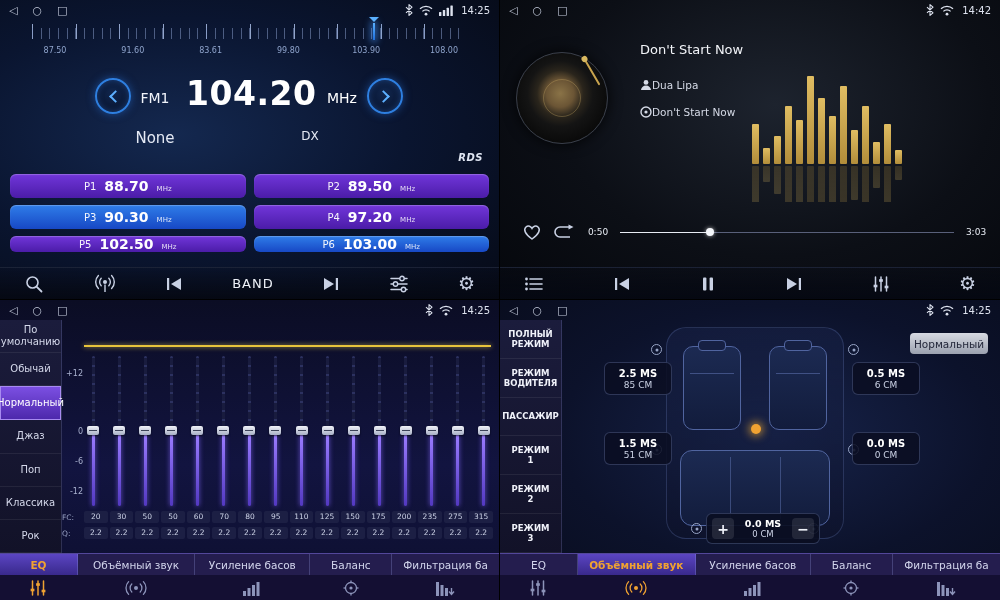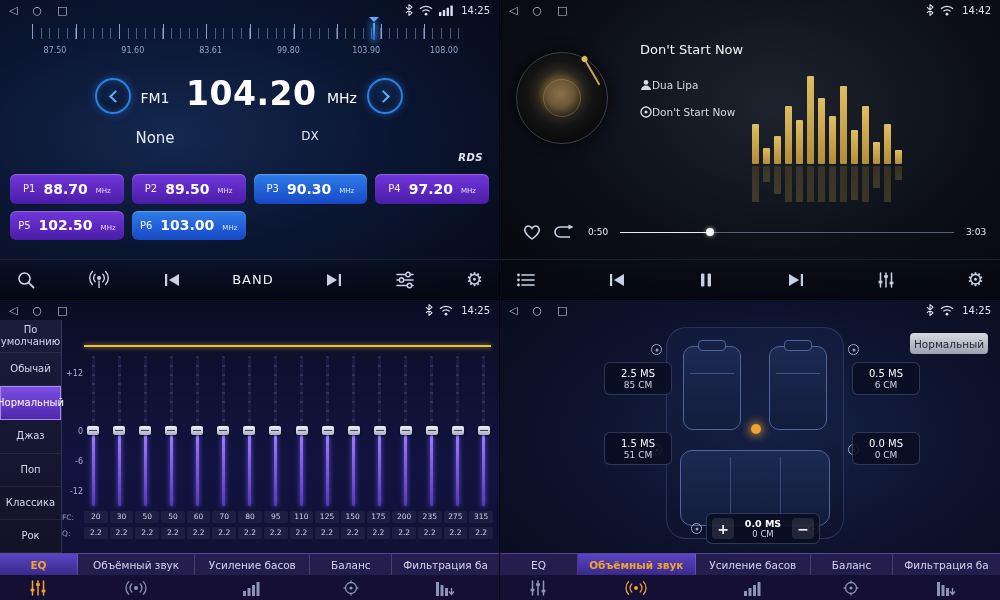--- a/index.html
+++ b/index.html
@@ -27,28 +27,28 @@
 .chev.left{transform:rotate(45deg);margin-left:4px}
 .chev.right{transform:rotate(-135deg);margin-right:4px}
 .btn-prev-freq{left:95px;top:78px}
 .btn-next-freq{left:367px;top:78px}
 .band-cur{position:absolute;left:132px;top:90px;width:46px;text-align:center;font-size:14px;color:#f0f3fa}
 .freq-big{position:absolute;left:186px;top:74px;width:128px;text-align:center;font-size:33px;font-weight:bold;letter-spacing:.5px}
 .unit-cur{position:absolute;left:322px;top:90px;width:40px;text-align:center;font-size:14px}
 .none-lab{position:absolute;left:125px;top:129px;width:60px;text-align:center;font-size:15px;color:#e4e9f4}
 .dx-lab{position:absolute;left:288px;top:129px;width:44px;text-align:center;font-size:12px;color:#e4e9f4}
 .rds{position:absolute;right:16px;top:152px;font-size:10px;font-weight:bold;font-style:italic;color:#dfe5f2;letter-spacing:.5px}
-.presets{position:absolute;left:10px;right:10px;top:174px;height:66px;display:grid;grid-template-columns:1fr 1fr 1fr 1fr;grid-template-rows:1fr 1fr;gap:7px 8px}
+.presets{position:absolute;left:10px;right:10px;top:174px;height:78px;display:grid;grid-template-columns:1fr 1fr;grid-template-rows:1fr 1fr;gap:7px 8px}
 .preset{border-radius:6px;display:flex;align-items:center;justify-content:center;gap:8px;padding:0 6px}
 .preset .pl{font-size:10px;opacity:.95}
 .preset .pf{font-size:14px;font-weight:bold}
 .preset .pu{font-size:7px;opacity:.85;margin-top:5px}
 .preset.purple{background:linear-gradient(180deg,var(--preset-purple,#7136da),#4b1ca8);box-shadow:inset 0 1px 1px rgba(255,255,255,.25)}
 .preset.blue{background:linear-gradient(180deg,var(--preset-blue,#2f7de9),#1748c5);box-shadow:inset 0 1px 1px rgba(255,255,255,.25)}
-.toolbar{position:absolute;left:0;right:0;bottom:0;height:40px;background:linear-gradient(180deg,rgba(10,15,32,.2),rgba(5,8,18,.92));border-top:1px solid rgba(130,150,210,.18);display:flex;align-items:center;justify-content:space-between;padding:0 16px;z-index:8}
+.toolbar{position:absolute;left:0;right:0;bottom:0;height:32px;background:linear-gradient(180deg,rgba(10,15,32,.2),rgba(5,8,18,.92));border-top:1px solid rgba(130,150,210,.18);display:flex;align-items:center;justify-content:space-between;padding:0 24px;z-index:8}
 .ti{display:flex;align-items:center;justify-content:center;color:#c9d1e4}
 .band-btn{font-size:13px;letter-spacing:1px;color:#eef1f8}
 .gear{font-size:19px;line-height:1}
 
 .album{position:absolute;left:16px;top:52px;width:92px;height:92px;border-radius:50%;background:radial-gradient(circle at 48% 45%,#8a7347 0%,#6b5535 20%,#2a251c 34%,#141414 48%,#0a0a0a 72%,#1c1c1c 100%);border:1px solid #3a3f4a;box-shadow:0 0 14px rgba(0,0,0,.8)}
 .album::after{content:"";position:absolute;inset:26px;border-radius:50%;border:1px solid rgba(200,170,100,.35)}
 .tonearm{position:absolute;right:14px;top:4px;width:2px;height:30px;background:#c9a44e;transform:rotate(-30deg);border-radius:1px}
 .tonearm::before{content:"";position:absolute;top:-3px;left:-2px;width:6px;height:6px;border-radius:50%;background:#d8b860}
 .trk-title{position:absolute;left:140px;top:42px;font-size:13px;color:#f2f4f8}
 .trk-row{position:absolute;left:140px;display:flex;align-items:center;gap:0;color:#d5dae6;font-size:10.5px}
@@ -91,21 +91,21 @@
 .tcell{display:flex;align-items:center;justify-content:center;color:#8d94ba;height:100%}
 .tcell.active{color:var(--accent-gold,#f0a232)}
 .tab:nth-child(1),.tcell:nth-child(1){flex:.78}
 .tab:nth-child(2),.tcell:nth-child(2){flex:1.2}
 .tab:nth-child(3),.tcell:nth-child(3){flex:1.18}
 .tab:nth-child(4),.tcell:nth-child(4){flex:.82}
 .tab:nth-child(5),.tcell:nth-child(5){flex:1.1}
 
 .profile-btn{position:absolute;right:12px;top:33px;width:78px;height:21px;border-radius:4px;background:linear-gradient(180deg,#d7dae2,#9ba1af);color:#23273a;font-size:10.5px;display:flex;align-items:center;justify-content:center;z-index:4}
 .delay-card{position:absolute;width:68px;height:33px;background:rgba(10,14,34,.88);border:1px solid rgba(130,150,210,.3);border-radius:6px;display:flex;flex-direction:column;align-items:center;justify-content:center;z-index:4}
-.delay-card .ms{font-size:10px;font-weight:normal}
+.delay-card .ms{font-size:10px;font-weight:bold}
 .delay-card .cm{font-size:9px;color:#ccd3e6;margin-top:1px}
 .dc-fl{left:104px;top:62px}.dc-fr{left:352px;top:62px}.dc-rl{left:104px;top:132px}.dc-rr{left:352px;top:132px}
 .car{position:absolute;left:166px;top:27px;width:178px;height:212px;border:1px solid rgba(100,120,180,.3);border-radius:20px;background:linear-gradient(180deg,rgba(30,42,85,.35),rgba(14,18,42,.5));z-index:2}
 .seat{position:absolute;border:1.5px solid #50649f;border-radius:10px;background:linear-gradient(180deg,#1c2a52,#121c3c)}
 .seat::before{content:"";position:absolute;left:50%;transform:translateX(-50%);top:-7px;width:26px;height:9px;border:1.5px solid #50649f;border-radius:4px;background:#162043}
 .seat::after{content:"";position:absolute;left:6px;right:6px;top:26px;border-top:1.5px solid rgba(90,110,170,.6)}
 .seat-fl{left:16px;top:18px;width:58px;height:84px}
 .seat-fr{left:102px;top:18px;width:58px;height:84px}
 .bench{position:absolute;left:13px;top:122px;width:150px;height:76px;border:1.5px solid #50649f;border-radius:12px;background:linear-gradient(180deg,#1c2a52,#121c3c)}
 .bench::before{content:"";position:absolute;top:6px;bottom:6px;left:49px;border-left:1.5px solid rgba(90,110,170,.55)}
@@ -624,20 +624,28 @@
         <svg width="8" height="12" viewBox="0 0 8 12">
             <path d="M1 3.2 L7 8.8 L4 11.4 V0.6 L7 3.2 L1 8.8" fill="none" stroke="currentColor" stroke-width="1.1" stroke-linejoin="round"></path>
           </svg>
         <svg width="14" height="11" viewBox="0 0 14 11">
             <path d="M1 3.8 A8.5 8.5 0 0 1 13 3.8 M3.4 6.4 A5 5 0 0 1 10.6 6.4" fill="none" stroke="currentColor" stroke-width="1.3"></path>
             <circle cx="7" cy="9.2" r="1.4" fill="currentColor"></circle>
           </svg>
         <span class="time">14:25</span>
       </div>
     </div>
+    <div class="sidebar modes">
+      <div class="sb-item">ПОЛНЫЙ РЕЖИМ</div>
+      <div class="sb-item">РЕЖИМ ВОДИТЕЛЯ</div>
+      <div class="sb-item">ПАССАЖИР</div>
+      <div class="sb-item">РЕЖИМ 1</div>
+      <div class="sb-item">РЕЖИМ 2</div>
+      <div class="sb-item">РЕЖИМ 3</div>
+    </div>
     <div class="profile-btn">Нормальный</div>
     <div class="delay-card dc-fl">
       <span class="ms">2.5 MS</span>
       <span class="cm">85 CM</span>
     </div>
     <div class="delay-card dc-fr">
       <span class="ms">0.5 MS</span>
       <span class="cm">6 CM</span>
     </div>
     <div class="delay-card dc-rl">

